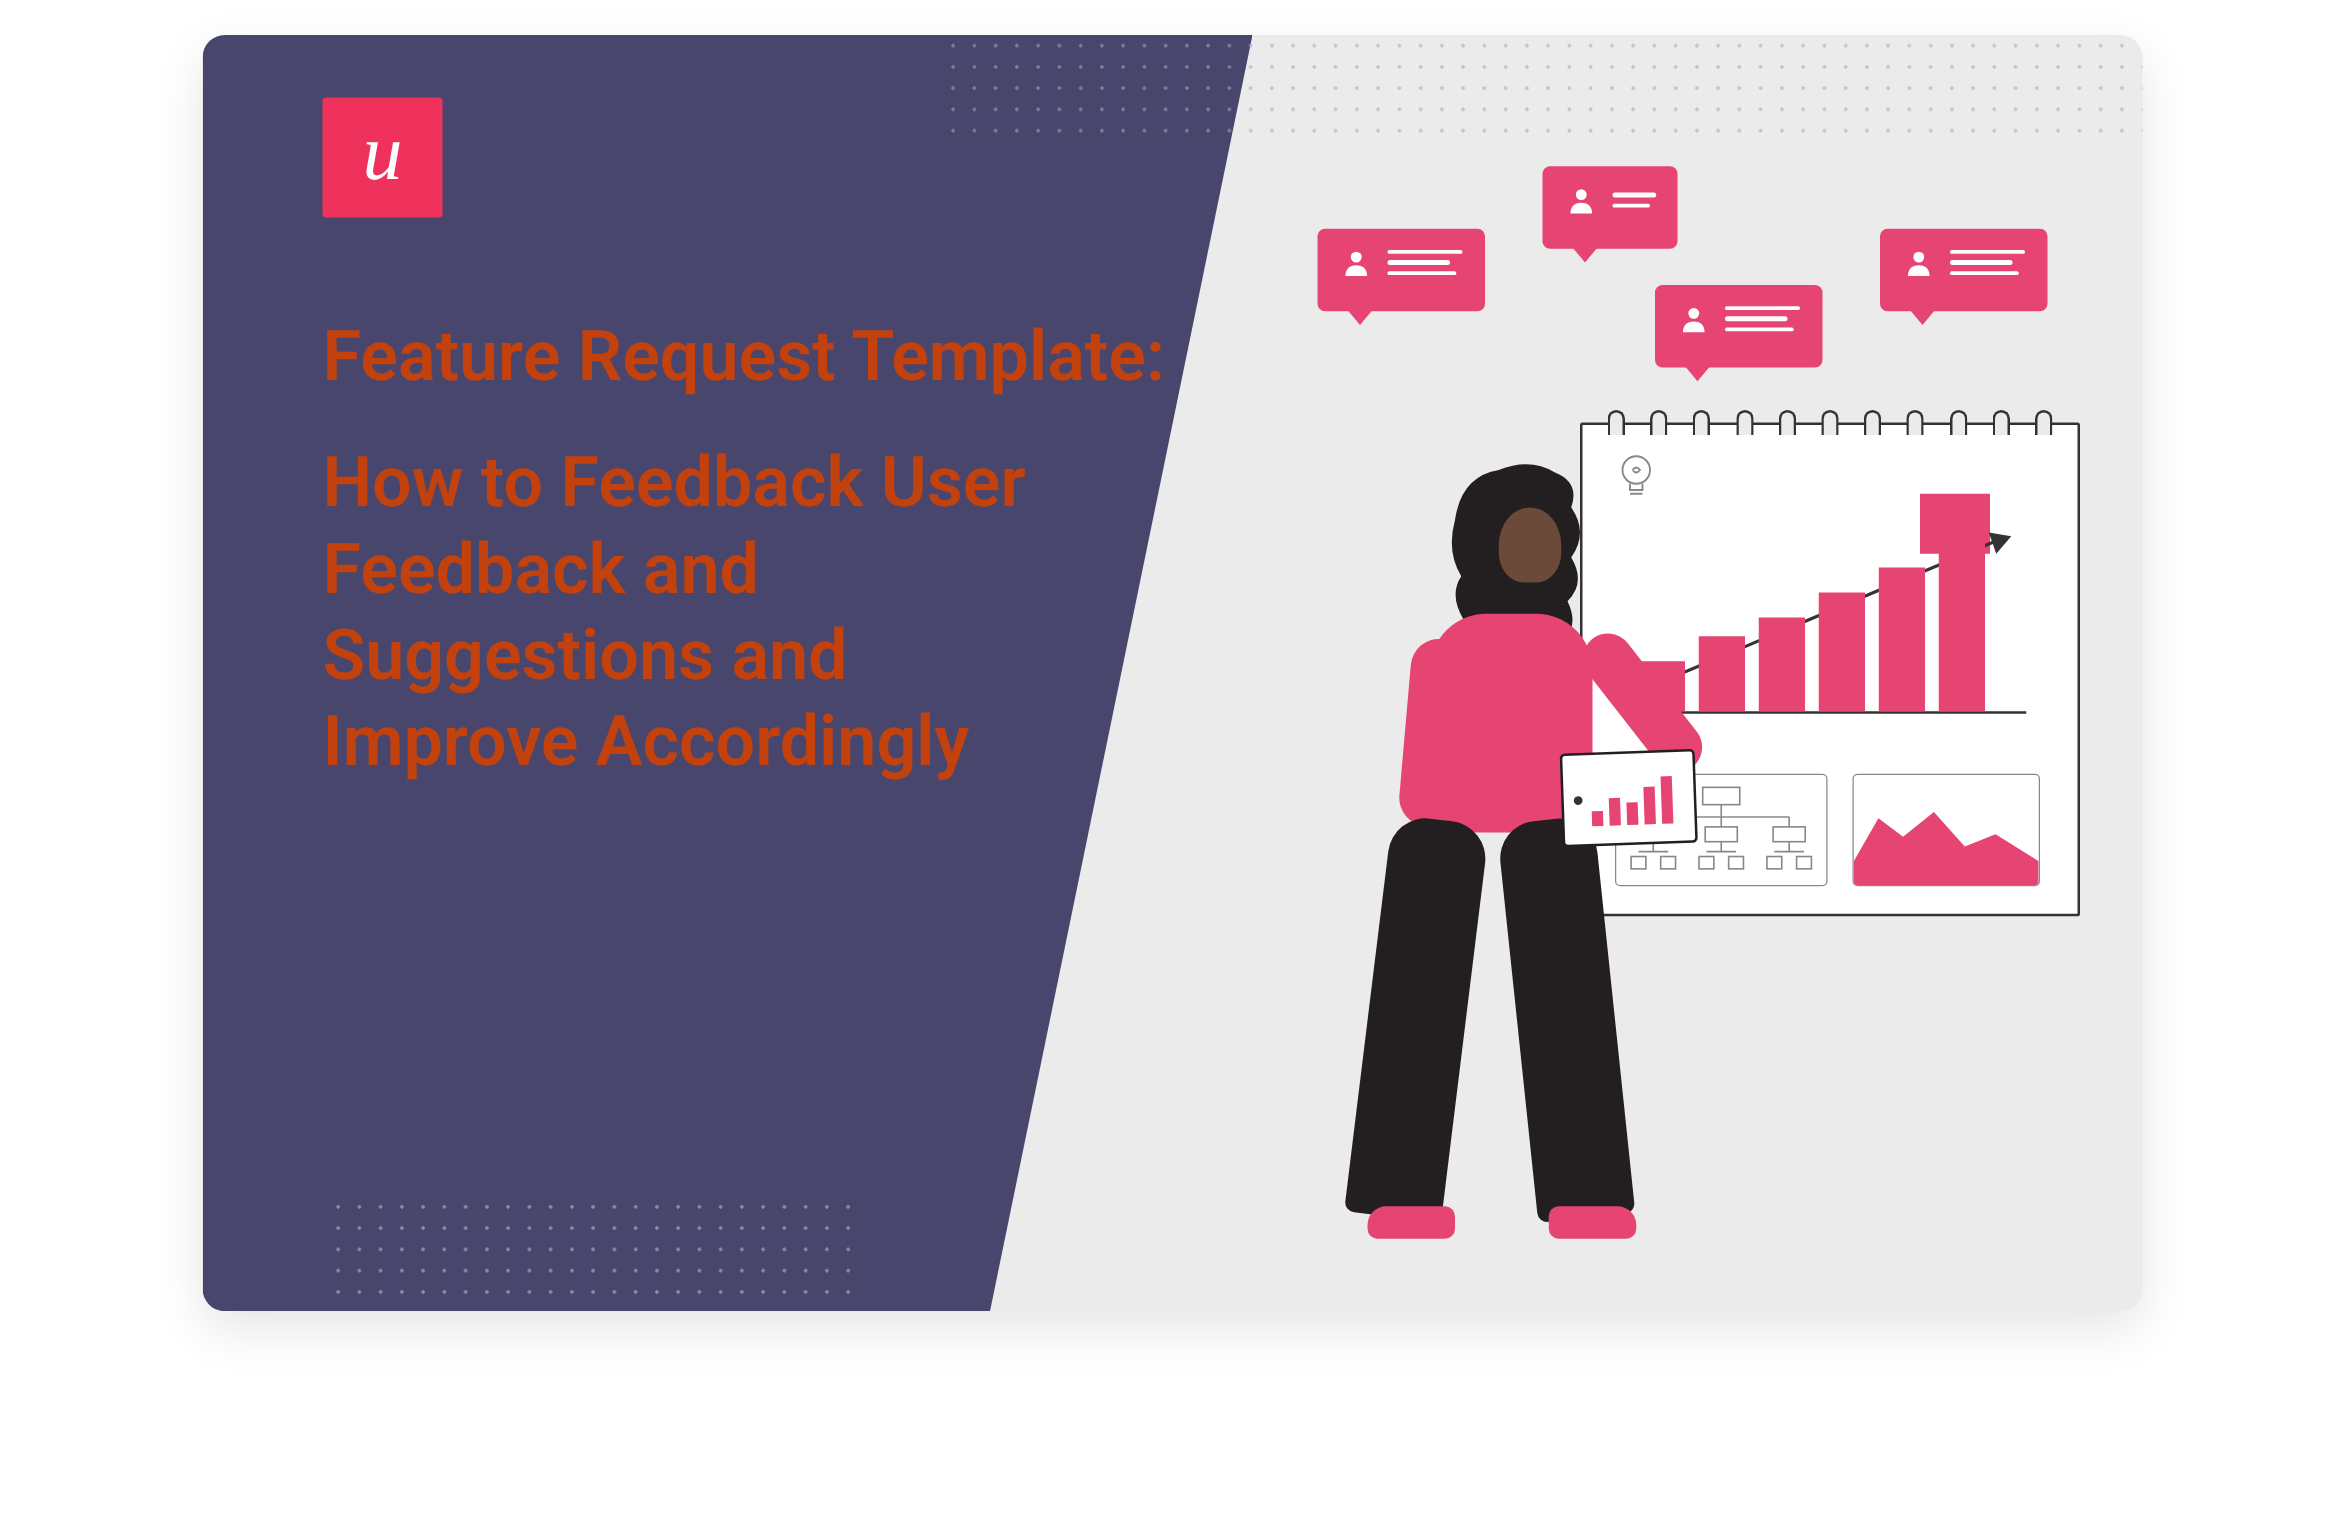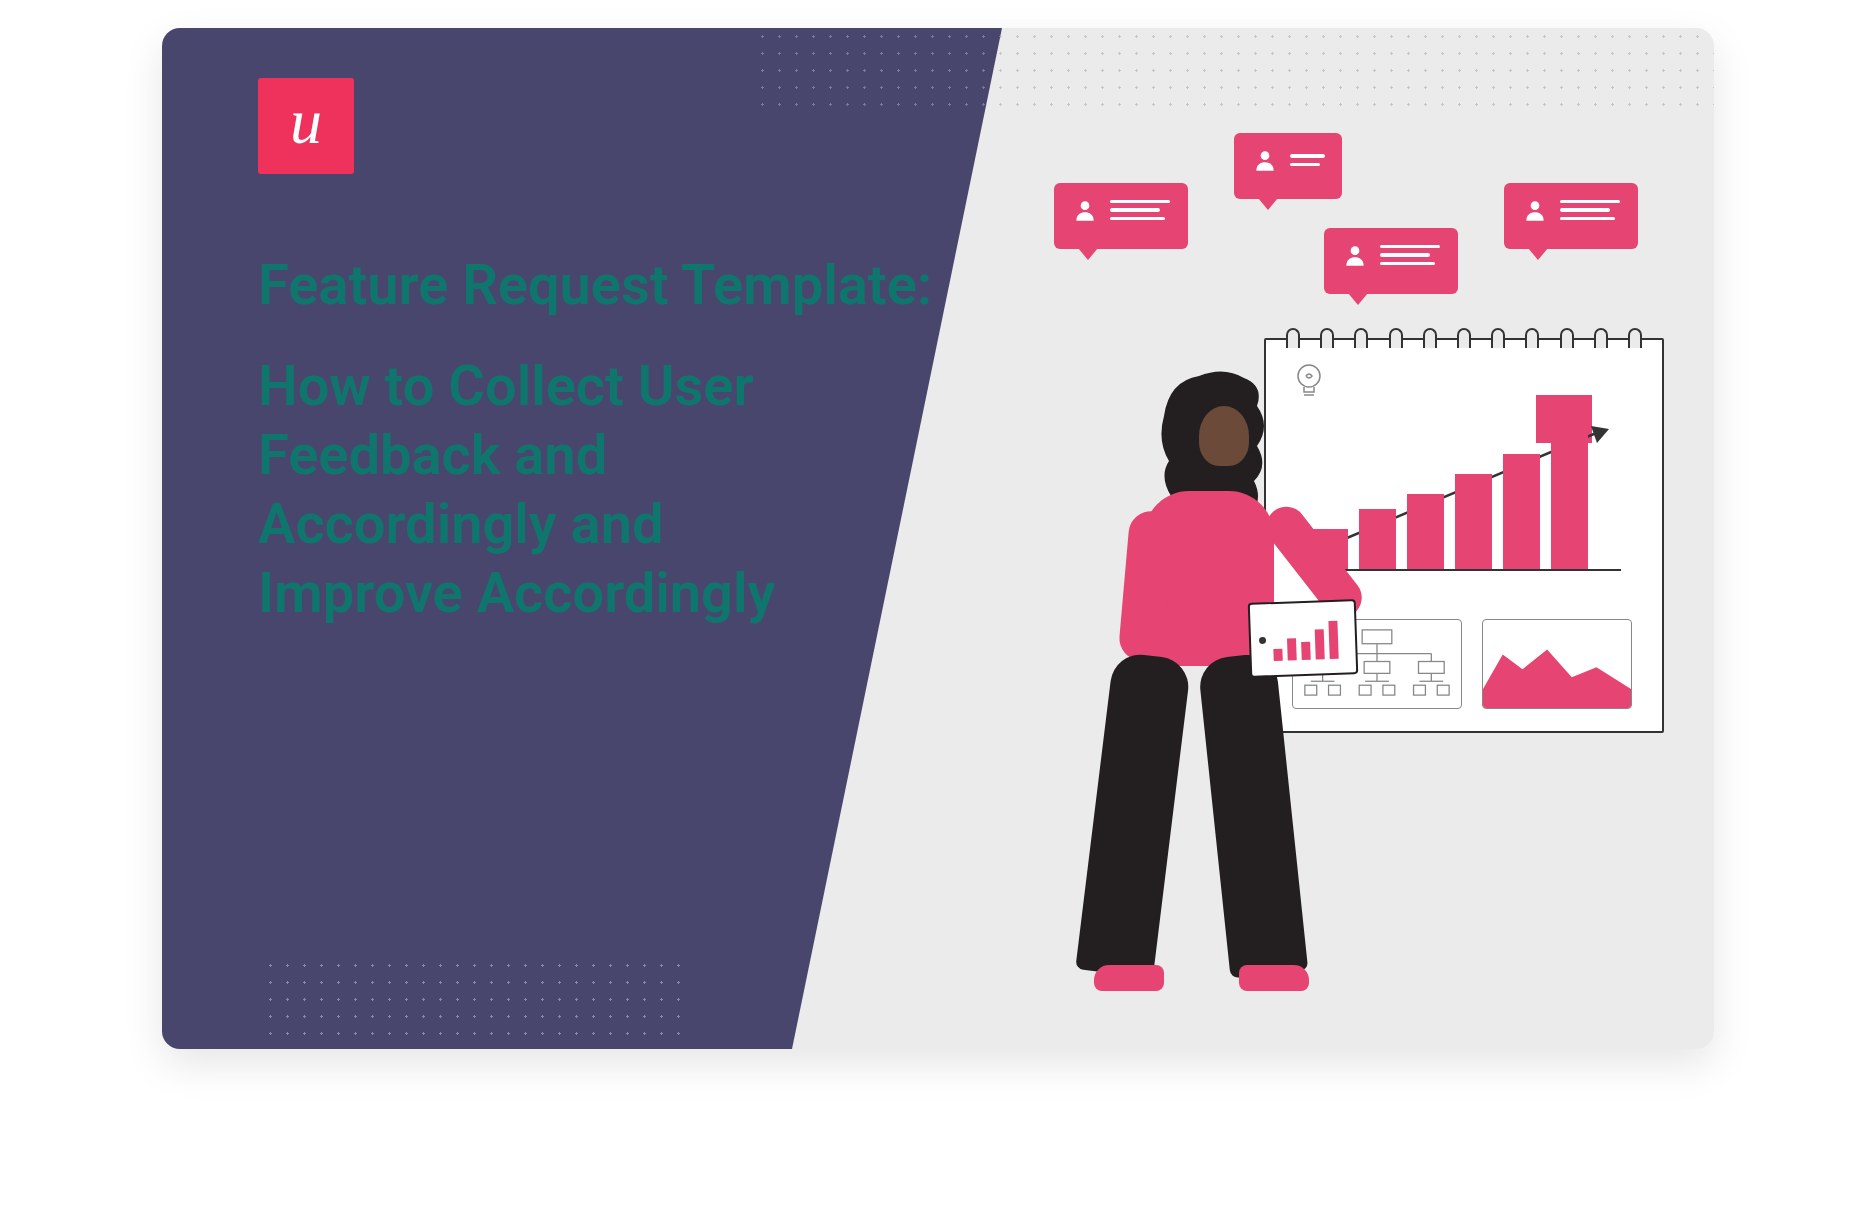--- a/index.html
+++ b/index.html
@@ -56,21 +56,21 @@
       font-size: 64px;
       font-style: italic;
       font-family: cursive;
       transform: translateY(-4px);
     }
     
     .headline {
       position: absolute;
       top: 224px;
       left: 96px;
-      color: #0f766e;
+      color: #c2410c;
     }
     
     .headline-top {
       font-size: 56px;
       font-weight: 600;
       line-height: 1.18;
       margin-bottom: 34px;
     }
     
     .headline-bottom {
@@ -445,21 +445,21 @@
   </div>
 
   <div class="dots dots-top-right"></div>
 
   <div class="logo-box">
     <span class="logo-letter">u</span>
   </div>
 
   <div class="headline">
     <div class="headline-top">Feature Request Template:</div>
-    <div class="headline-bottom">How to Collect User Feedback and Accordingly and Improve Accordingly</div>
+    <div class="headline-bottom">How to Feedback User Feedback and Suggestions and Improve Accordingly</div>
   </div>
 
   <div class="illustration">
 
     <div class="bubble bubble-1">
       <div class="bubble-content">
         <div class="bubble-avatar">
           <svg viewBox="0 0 24 24">
               <circle cx="12" cy="8" r="4"></circle>
               <path d="M4 22 C4 16 8 14 12 14 C16 14 20 16 20 22 Z"></path>

